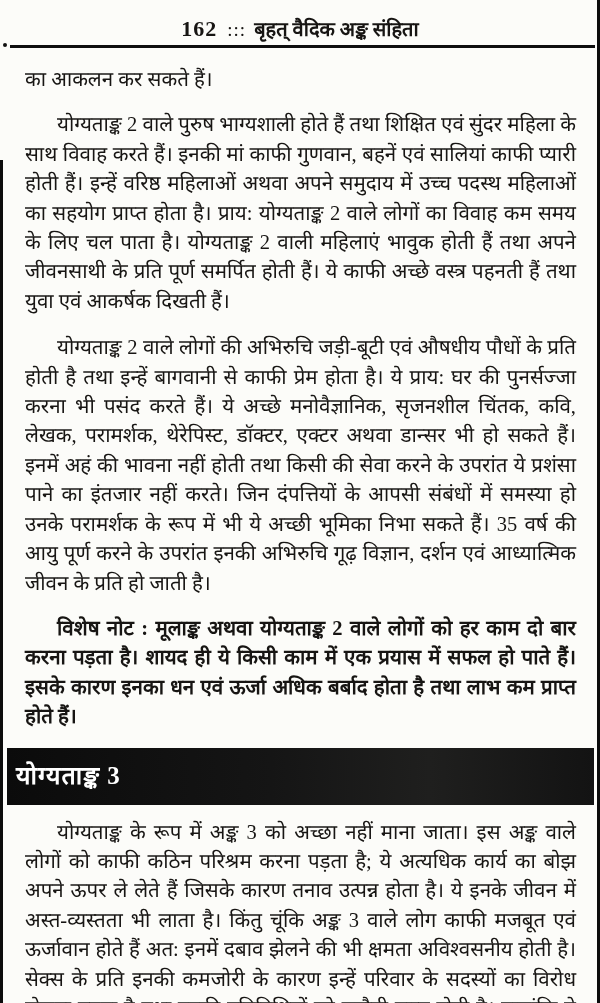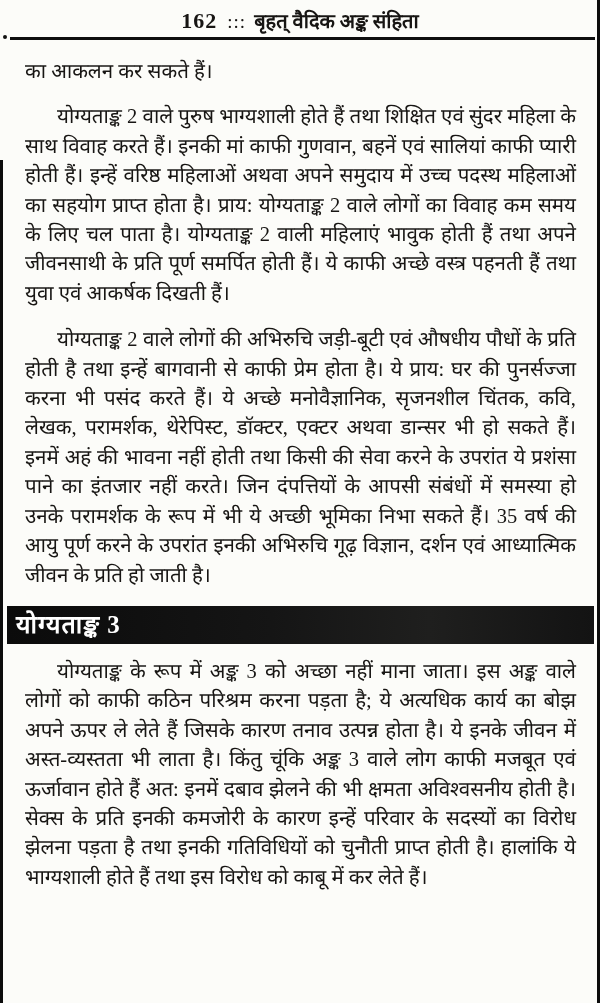--- a/index.html
+++ b/index.html
@@ -21,21 +21,21 @@
   .scan-edge {
     position: absolute;
     background: #0c0c0c;
     z-index: 5;
   }
   .scan-edge.left  { left: 0; top: 160px; width: 3px; height: 843px; }
   .scan-edge.right { right: 0; top: 0; width: 3px; height: 1003px; }
 
   
   .page-header {
-    padding-top: 8px;
+    padding-top: 16px;
     text-align: center;
     white-space: nowrap;
     line-height: 26px;
   }
   .page-number {
     font-weight: bold;
     font-size: 22px;
     letter-spacing: 1px;
   }
   .header-sep {
@@ -74,21 +74,21 @@
   .para.indent { text-indent: 32px; }
   .para.p-cont   { margin-top: 17px; }
   .para.p-one    { margin-top: 6px; }
   .para.p-two    { margin-top: 17px; }
   .para.p-note   { margin-top: 10px; font-weight: bold; }
   .para.p-three  { margin-top: 13px; }
 
   
   .section-banner {
     margin: 9px -2px 0 -2px;
-    height: 38px;
+    height: 57px;
     background: linear-gradient(90deg, #0b0b0b 0%, #151515 45%, #1f1f1e 72%, #131313 100%);
     display: flex;
     align-items: center;
     padding-left: 9px;
     box-sizing: border-box;
   }
   .section-banner .heading-text {
     color: #ffffff;
     font-weight: bold;
     font-size: 25px;
@@ -113,20 +113,21 @@
   </div>
 
   <main class="page-body">
 
     <p class="para p-cont">का आकलन कर सकते हैं।</p>
 
     <p class="para indent p-one">योग्यताङ्क 2 वाले पुरुष भाग्यशाली होते हैं तथा शिक्षित एवं सुंदर महिला के साथ विवाह करते हैं। इनकी मां काफी गुणवान, बहनें एवं सालियां काफी प्यारी होती हैं। इन्हें वरिष्ठ महिलाओं अथवा अपने समुदाय में उच्च पदस्थ महिलाओं का सहयोग प्राप्त होता है। प्राय: योग्यताङ्क 2 वाले लोगों का विवाह कम समय के लिए चल पाता है। योग्यताङ्क 2 वाली महिलाएं भावुक होती हैं तथा अपने जीवनसाथी के प्रति पूर्ण समर्पित होती हैं। ये काफी अच्छे वस्त्र पहनती हैं तथा युवा एवं आकर्षक दिखती हैं।</p>
 
     <p class="para indent p-two">योग्यताङ्क 2 वाले लोगों की अभिरुचि जड़ी-बूटी एवं औषधीय पौधों के प्रति होती है तथा इन्हें बागवानी से काफी प्रेम होता है। ये प्राय: घर की पुनर्सज्जा करना भी पसंद करते हैं। ये अच्छे मनोवैज्ञानिक, सृजनशील चिंतक, कवि, लेखक, परामर्शक, थेरेपिस्ट, डॉक्टर, एक्टर अथवा डान्सर भी हो सकते हैं। इनमें अहं की भावना नहीं होती तथा किसी की सेवा करने के उपरांत ये प्रशंसा पाने का इंतजार नहीं करते। जिन दंपत्तियों के आपसी संबंधों में समस्या हो उनके परामर्शक के रूप में भी ये अच्छी भूमिका निभा सकते हैं। 35 वर्ष की आयु पूर्ण करने के उपरांत इनकी अभिरुचि गूढ़ विज्ञान, दर्शन एवं आध्यात्मिक जीवन के प्रति हो जाती है।</p>
 
+    <p class="para indent p-note">विशेष नोट :  मूलाङ्क अथवा योग्यताङ्क 2 वाले लोगों को हर काम दो बार करना पड़ता है। शायद ही ये किसी काम में एक प्रयास में सफल हो पाते हैं। इसके कारण इनका धन एवं ऊर्जा अधिक बर्बाद होता है तथा लाभ कम प्राप्त होते हैं।</p>
 
     <div class="section-banner">
       <span class="heading-text">योग्यताङ्क 3</span>
     </div>
 
     <p class="para indent p-three">योग्यताङ्क के रूप में अङ्क 3 को अच्छा नहीं माना जाता। इस अङ्क वाले लोगों को काफी कठिन परिश्रम करना पड़ता है; ये अत्यधिक कार्य का बोझ अपने ऊपर ले लेते हैं जिसके कारण तनाव उत्पन्न होता है। ये इनके जीवन में अस्त-व्यस्तता भी लाता है। किंतु चूंकि अङ्क 3 वाले लोग काफी मजबूत एवं ऊर्जावान होते हैं अत: इनमें दबाव झेलने की भी क्षमता अविश्वसनीय होती है। सेक्स के प्रति इनकी कमजोरी के कारण इन्हें परिवार के सदस्यों का विरोध झेलना पड़ता है तथा इनकी गतिविधियों को चुनौती प्राप्त होती है। हालांकि ये भाग्यशाली होते हैं तथा इस विरोध को काबू में कर लेते हैं।</p>
 
   </main>
 </div>
 

